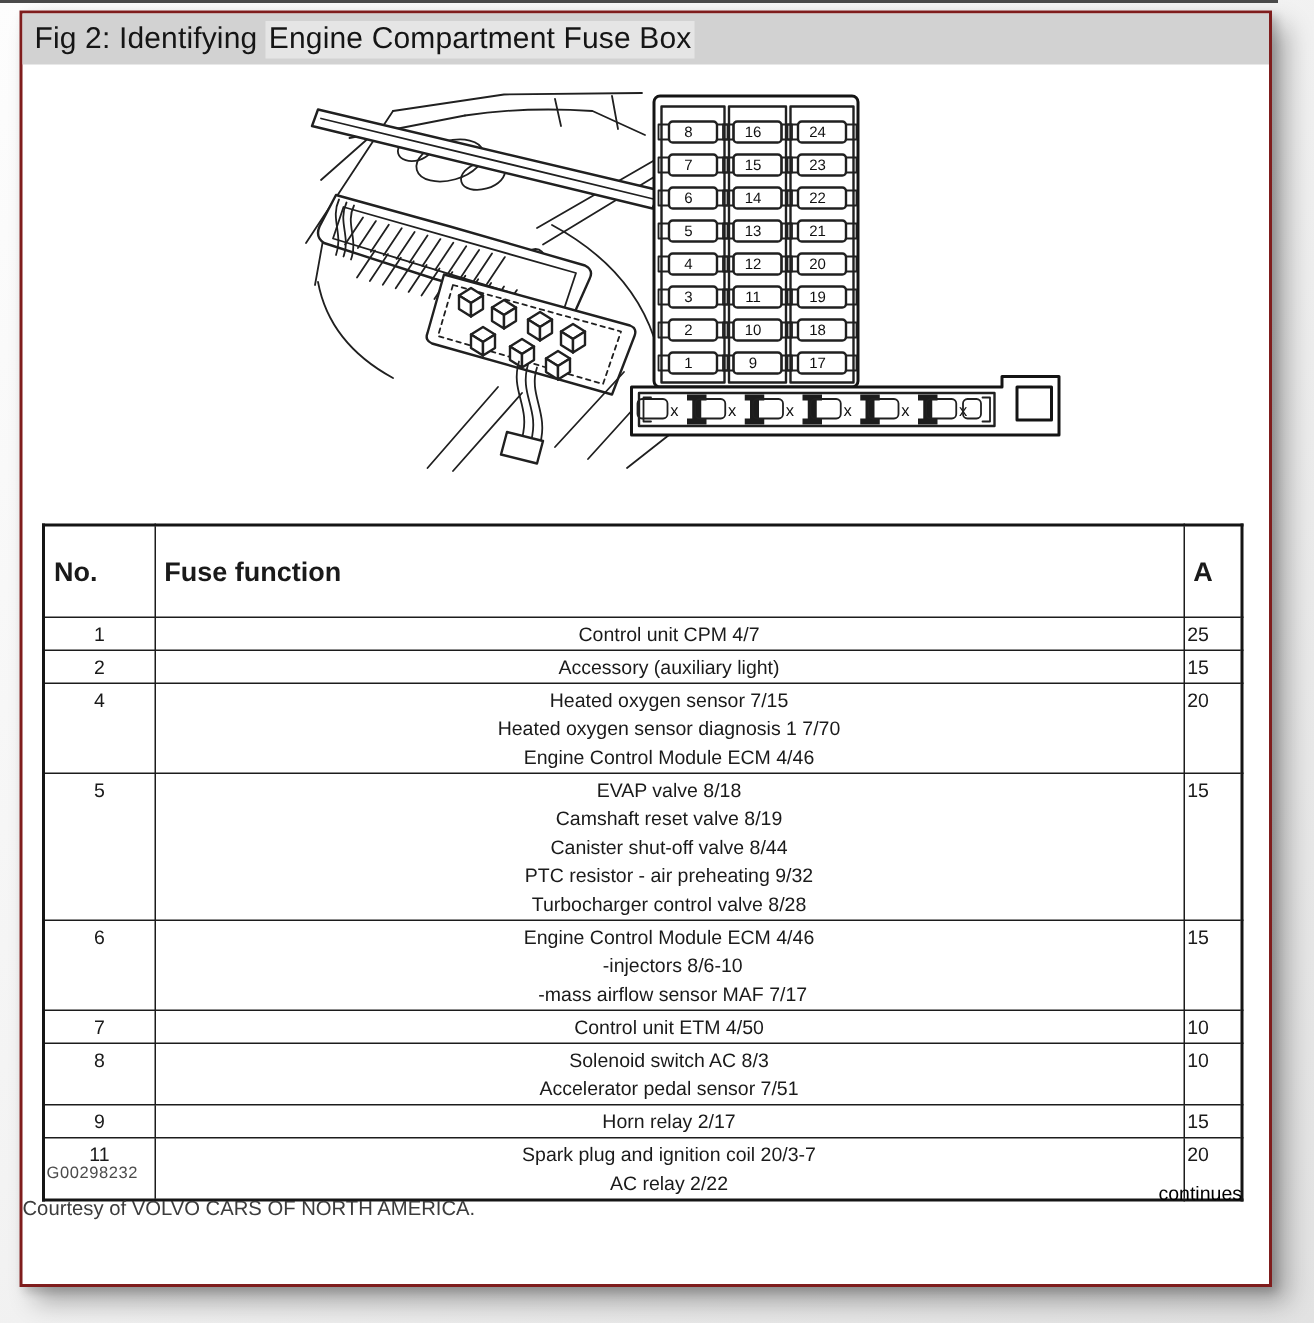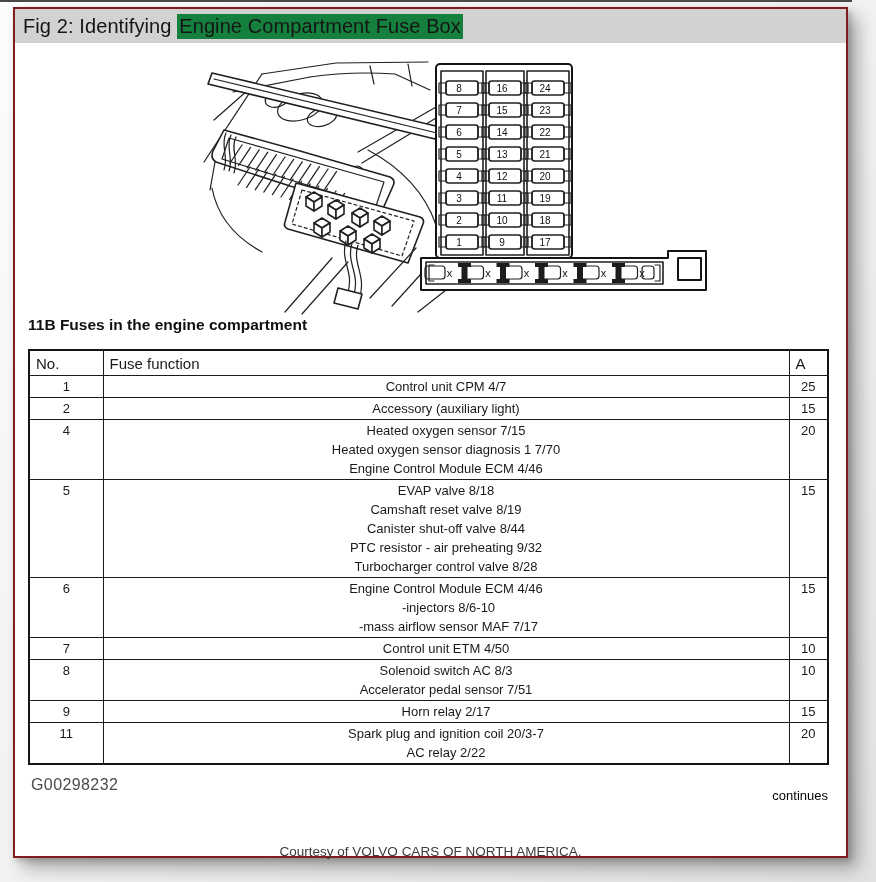--- a/index.html
+++ b/index.html
@@ -31,46 +31,46 @@
     position:absolute;left:13px;top:340px;width:801px;
     border-collapse:collapse;table-layout:fixed;
     border:2px solid #151515;
   }
   table.fuse-table th, table.fuse-table td{
     border:1px solid #1c1c1c;
     font-size:13px;line-height:19px;vertical-align:top;
     padding:1px 2px;
   }
   table.fuse-table th{
-    font-size:15px;font-weight:normal;height:24px;vertical-align:middle;text-align:left;
-    padding:0 6px;
+    font-size:18px;font-weight:bold;height:24px;vertical-align:middle;text-align:left;
+    padding:18px 6px;
   }
   col.c-no{width:74px;} col.c-amp{width:39px;}
   th.no,td.no{text-align:center;padding-left:0;padding-right:0;}
-  th.amp,td.amp{text-align:center;padding-left:0;padding-right:0;}
+  th.amp,td.amp{text-align:left;padding-left:0;padding-right:0;}
   td.fn{padding-left:8px;}
   td.fn .line{white-space:pre;text-align:center;}
   td.fn .line.sub{padding-left:5px;}
   .continues{position:absolute;right:18px;top:779px;font-size:13px;color:#000000;}
-  .figure-id{position:absolute;left:16px;top:767px;font-size:16px;color:#4b4b4b;letter-spacing:.4px;}
-  .courtesy{position:absolute;left:0;right:0;top:835px;text-align:center;font-size:13.5px;color:#3c3c3c;}
+  .figure-id{position:absolute;left:16px;top:767px;font-size:11px;color:#4b4b4b;letter-spacing:.4px;}
+  .courtesy{position:absolute;left:0;right:0;top:789px;text-align:left;font-size:13.5px;color:#3c3c3c;}
   svg .ln{fill:none;stroke:#202020;stroke-width:1.2;stroke-linecap:round;stroke-linejoin:round;}
   svg .ln2{fill:#fff;stroke:#202020;stroke-width:1.6;stroke-linejoin:round;}
   svg .thick{fill:#fff;stroke:#141414;stroke-width:2;stroke-linejoin:round;}
   svg .num{font-family:"Liberation Sans",sans-serif;font-size:10px;fill:#101010;}
   svg .xmark{font-family:"Liberation Sans",sans-serif;font-size:11px;fill:#101010;}
 </style>
 </head>
 <body>
 
 <div class="top-edge"></div>
 
 <div class="page">
 
-  <div class="titlebar" style="background: rgb(210, 210, 210);"><span>Fig 2: Identifying </span><span class="hl" style="background: #15803d;">Engine Compartment Fuse Box</span></div>
+  <div class="titlebar" style="background: rgb(210, 210, 210);"><span>Fig 2: Identifying </span><span class="hl" style="background: #e5e5e5;">Engine Compartment Fuse Box</span></div>
 
   <svg class="diagram" width="570" height="262" viewBox="160 55 570 262" xmlns="http://www.w3.org/2000/svg">
 
     <g>
       <path class="ln" d="M 204,162 L 262,74"></path>
       <path class="ln" d="M 262,74 L 336,63 L 428,62"></path>
       <path class="ln" d="M 233,92 L 310,77"></path>
       <path class="ln" d="M 310,77 Q 350,71 395,74 L 430,90"></path>
       <path class="ln" d="M 214,120 L 248,90"></path>
       <path class="ln" d="M 370,66 L 374,84"></path>
@@ -346,21 +346,20 @@
           <rect x="615.5" y="264" width="6" height="18" fill="#1c1c1c"></rect>
           <rect x="612" y="263" width="13" height="4" fill="#1c1c1c"></rect>
           <rect x="612" y="279" width="13" height="4" fill="#1c1c1c"></rect>
           <rect x="617.5" y="266" width="20" height="13" rx="3" class="ln"></rect>
           <text x="642" y="277" text-anchor="middle" class="xmark">x</text>
           <rect x="642" y="266" width="12" height="13" rx="3" class="ln"></rect>
         </g>
     </g>
   </svg>
 
-  <div class="section-heading">11B Fuses in the engine compartment</div>
 
   <table class="fuse-table">
     <colgroup>
         <col class="c-no">
         <col class="c-fn">
         <col class="c-amp">
       </colgroup>
     <thead>
       <tr>
         <th class="no">No.</th>

